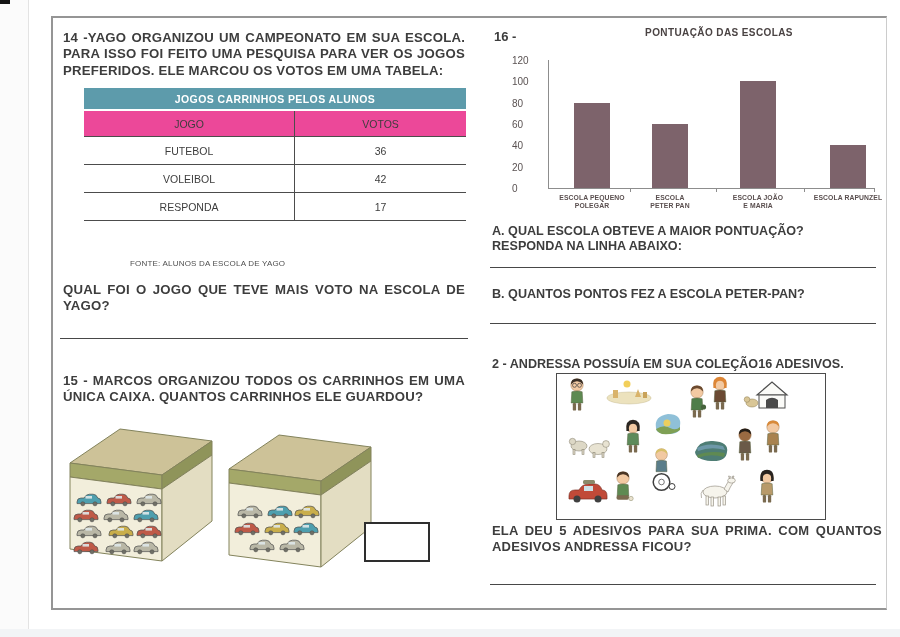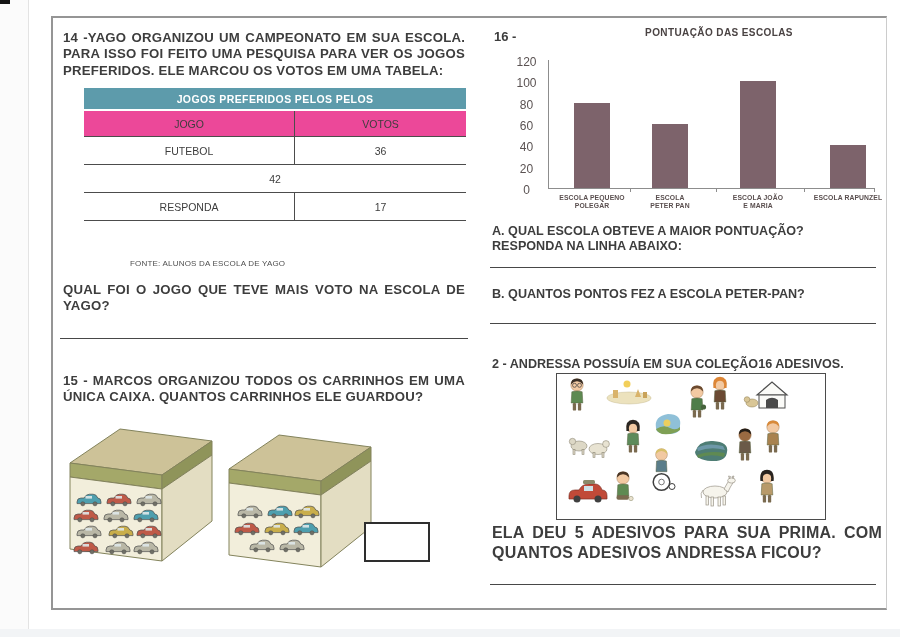--- a/index.html
+++ b/index.html
@@ -25,51 +25,52 @@
   .t-c1{width:55%;display:flex;align-items:center;justify-content:center;border-right:1px solid #4c4c4c;}
   .t-c2{flex:1;display:flex;align-items:center;justify-content:center;}
   #fonte{left:94px;top:259px;font-size:8px;color:#4f4f4f;letter-spacing:.2px;padding-left:36px;}
   
   #q16-label{left:494px;top:29px;font-size:13px;font-weight:bold;}
   #chart-title{left:558px;top:27px;width:322px;text-align:center;font-size:10px;font-weight:bold;color:#4a4343;letter-spacing:.4px;}
   #chart{left:512px;top:54px;width:368px;height:165px;}
   #plot{position:absolute;left:36px;top:6px;width:326px;height:128px;
     border-left:1.5px solid #8d8d8d;border-bottom:1.5px solid #8d8d8d;}
   .bar{position:absolute;width:36px;}
-  .ytick{position:absolute;left:0;width:29px;text-align:center;font-size:12px;color:#5a5252;}
+  .ytick{position:absolute;left:0;width:29px;text-align:left;font-size:10px;color:#5a5252;}
   .xlabel{position:absolute;width:90px;text-align:center;font-size:6.8px;line-height:1.2;color:#5a4f4f;font-weight:bold;letter-spacing:.1px;}
   .btick{position:absolute;width:1px;height:4px;background:#8d8d8d;}
   .rq{font-size:12.6px;font-weight:bold;line-height:1.22;}
   
   #stickers-box{left:556px;top:373px;width:268px;height:145px;border:1.3px solid #4b4b4b;background:#fff;}
   
   #answer-box{left:364px;top:522px;width:62px;height:36px;border:2.5px solid #2e2e2e;background:#fff;}
 </style>
 </head>
 <body>
 
 <div class="abs" id="scan-edge"></div>
 <div class="abs" id="corner-mark"></div>
 <div class="abs" id="bottom-band"></div>
 <div class="abs" id="frame"></div>
 
 <div class="abs qtext" style="left:63px;top:30px;width:402px;">14 -YAGO ORGANIZOU UM CAMPEONATO EM SUA ESCOLA. PARA ISSO FOI FEITO UMA PESQUISA PARA VER OS JOGOS PREFERIDOS. ELE MARCOU OS VOTOS EM UMA TABELA:</div>
 
 <div class="abs" id="table14">
-  <div class="t-title">JOGOS PREFERIDOS PELOS PELOS</div>
+  <div class="t-title">JOGOS CARRINHOS PELOS ALUNOS</div>
   <div class="t-head">
     <div class="t-c1">JOGO</div>
     <div class="t-c2">VOTOS</div>
   </div>
   <div id="table-rows">
       <div class="t-row">
         <div class="t-c1">FUTEBOL</div>
         <div class="t-c2">36</div>
       </div>
       <div class="t-row">
+        <div class="t-c1">VOLEIBOL</div>
         <div class="t-c2">42</div>
       </div>
       <div class="t-row">
         <div class="t-c1">RESPONDA</div>
         <div class="t-c2">17</div>
       </div>
     </div>
 </div>
 
 <div class="abs" id="fonte">FONTE: ALUNOS DA ESCOLA DE YAGO</div>
@@ -389,14 +390,14 @@
       <g transform="translate(200,95)">
         <circle cx="10" cy="8" r="6.2" fill="#f2c9a2" stroke="#a5815d" stroke-width="0.5"></circle>
         <path d="M3.4 12 Q2.2 0.8 10 0.8 Q17.8 0.8 16.6 12 L13.8 12 Q15.4 5.2 10 4.8 Q4.6 5.2 6.2 12 Z" fill="#292420"></path>
         <path d="M4.8 14.8 Q10 13 15.2 14.8 L15.8 26 L4.2 26 Z" fill="#b89a6a" stroke="#57603e" stroke-width="0.5"></path>
         <rect x="5.8" y="26" width="3.3" height="7.6" rx="1.2" fill="#7a6a4f"></rect>
         <rect x="10.9" y="26" width="3.3" height="7.6" rx="1.2" fill="#7a6a4f"></rect>
       </g>
     </svg>
 </div>
 
-<div class="abs qtext" style="left:492px;top:523px;width:390px;font-size:16px;">ELA DEU 5 ADESIVOS PARA SUA PRIMA. COM QUANTOS ADESIVOS ANDRESSA FICOU?</div>
+<div class="abs qtext" style="left:492px;top:523px;width:390px;font-size:13px;">ELA DEU 5 ADESIVOS PARA SUA PRIMA. COM QUANTOS ADESIVOS ANDRESSA FICOU?</div>
 <div class="abs rline" style="left:490px;top:584px;width:386px;"></div>
 
 </body></html>

